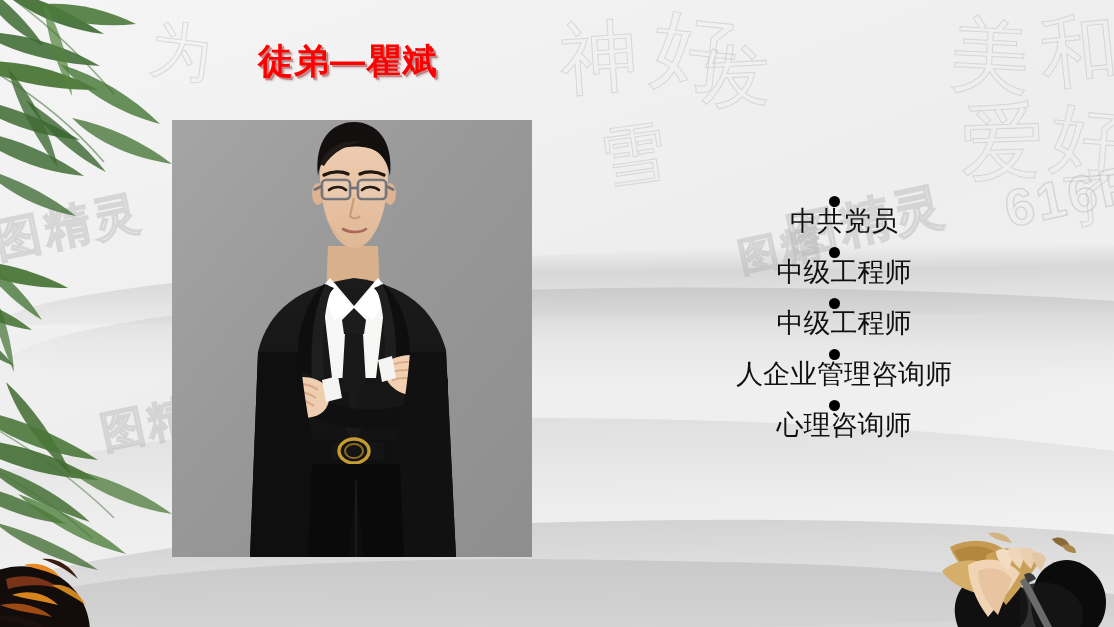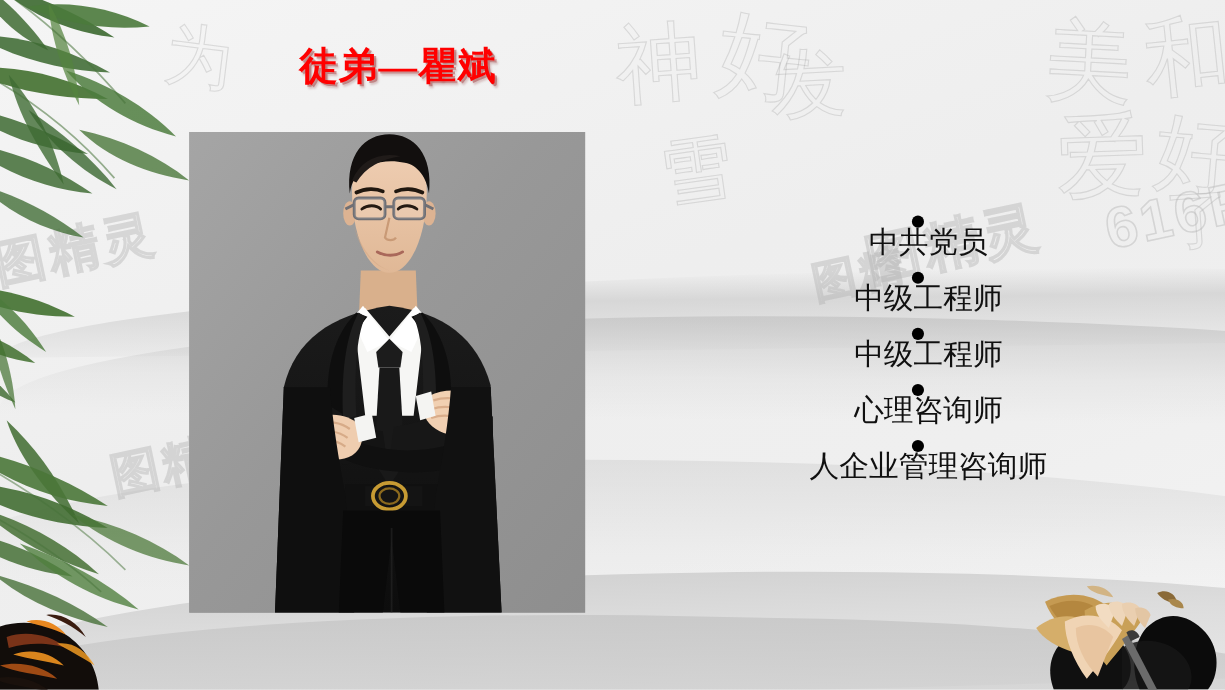--- a/index.html
+++ b/index.html
@@ -71,24 +71,24 @@
   .bamboo-top{left:-36px;top:-28px;width:230px;height:268px;}
   .bamboo-mid{left:-44px;top:256px;width:150px;height:140px;}
   .bamboo-bot{left:-40px;top:382px;width:220px;height:190px;}
 
   
   .ink-bl{position:absolute;left:-6px;bottom:-6px;width:136px;height:78px;}
   .ink-br{position:absolute;right:0px;bottom:0px;width:190px;height:96px;}
 
   
   .title{
-    position:absolute;left:272px;top:42px;
+    position:absolute;left:258px;top:42px;
     font-size:35px;font-weight:bold;color:#FF0000;
     letter-spacing:1px;line-height:1.1;
-    font-family:Liberation Serif, serif;
+    font-family:Liberation Sans, sans-serif;
     text-shadow:2px 2px 0 rgba(150,30,30,.40), 3px 3px 2px rgba(120,20,20,.22);
     white-space:nowrap;
   }
 
   
   .photo{
     position:absolute;left:172px;top:120px;width:360px;height:437px;
     overflow:hidden;
     background:linear-gradient(155deg,#a2a2a2 0%,#989898 40%,#8f8f8f 72%,#949494 100%);
   }
@@ -327,21 +327,21 @@
     <div class="bullet-row">
       <span class="bullet-dot"></span>
       <span class="bullet-text">中级工程师</span>
     </div>
     <div class="bullet-row">
       <span class="bullet-dot"></span>
       <span class="bullet-text">中级工程师</span>
     </div>
     <div class="bullet-row">
       <span class="bullet-dot"></span>
+      <span class="bullet-text">人企业管理咨询师</span>
+    </div>
+    <div class="bullet-row">
+      <span class="bullet-dot"></span>
       <span class="bullet-text">心理咨询师</span>
     </div>
-    <div class="bullet-row">
-      <span class="bullet-dot"></span>
-      <span class="bullet-text">人企业管理咨询师</span>
-    </div>
   </div>
 
 </div>
 
 </body></html>

